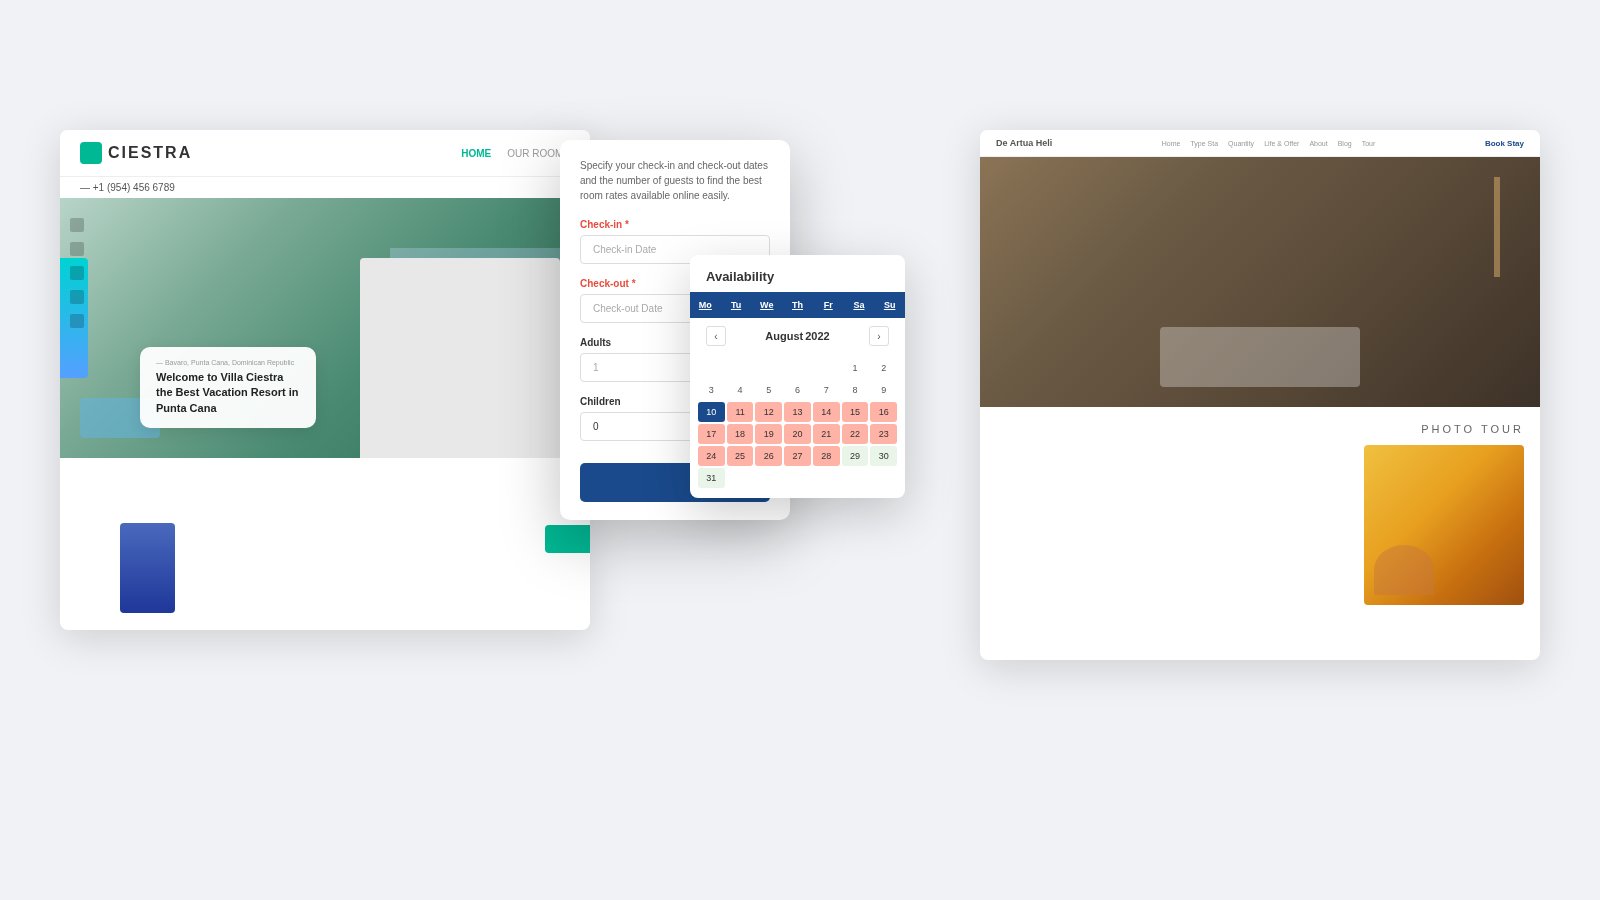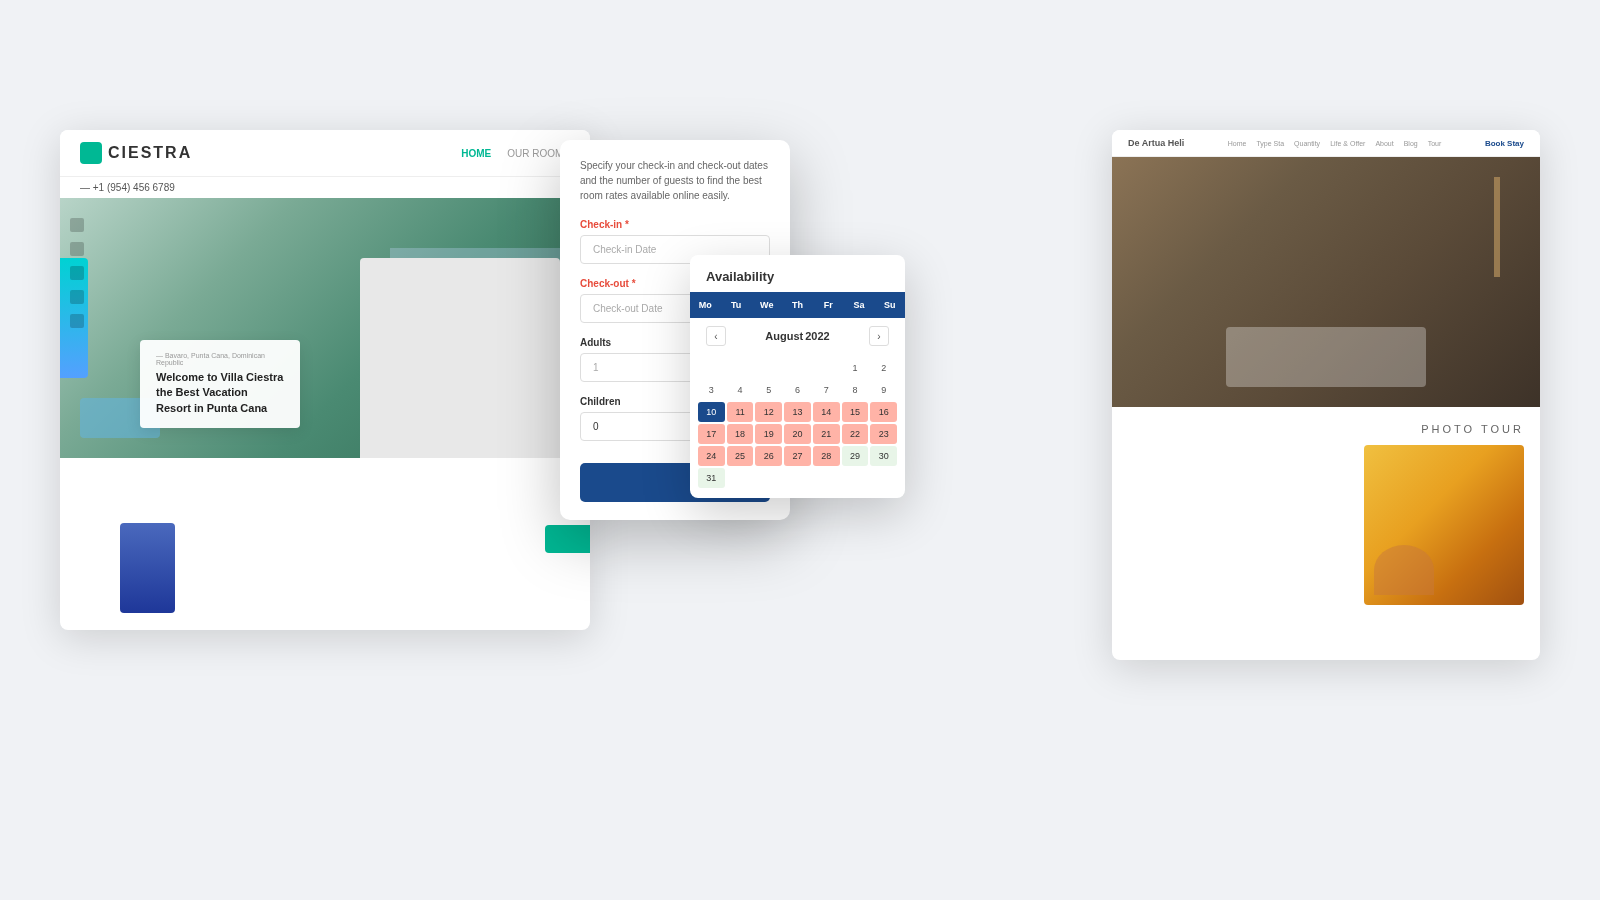--- a/index.html
+++ b/index.html
@@ -130,22 +130,22 @@
       height: 28px;
       background: #00b894;
       border-radius: 4px 0 0 4px;
     }
     .welcome-card {
       position: absolute;
       bottom: 30px;
       left: 80px;
       background: rgba(255,255,255,0.95);
       padding: 12px 16px;
-      border-radius: 4px;
-      width: 160px;
+      border-radius: 10px;
+      width: 176px;
       box-shadow: 0 4px 15px rgba(0,0,0,0.1);
     }
     .welcome-location {
       font-size: 7px;
       color: #999;
       margin-bottom: 4px;
     }
     .welcome-title {
       font-size: 11px;
       font-weight: 700;
@@ -159,21 +159,21 @@
       width: 200px;
       height: 200px;
       background: rgba(200,220,255,0.3);
     }
 
     
     .bg-right {
       position: absolute;
       right: 60px;
       top: 130px;
-      width: 428px;
+      width: 560px;
       height: 530px;
       background: #fff;
       border-radius: 8px;
       box-shadow: 0 8px 40px rgba(0,0,0,0.15);
       overflow: hidden;
     }
     .bg-right-header {
       background: #fff;
       padding: 8px 16px;
       border-bottom: 1px solid #eee;
@@ -348,20 +348,21 @@
       grid-template-columns: repeat(7, 1fr);
       background: #1a4a8c;
       padding: 6px 0;
     }
     .cal-day-name {
       text-align: center;
       font-size: 9px;
       font-weight: 600;
       color: #fff;
       padding: 2px 0;
+      text-decoration: underline;
     }
     .cal-nav {
       display: flex;
       align-items: center;
       justify-content: space-between;
       padding: 8px 16px;
     }
     .cal-nav-btn {
       width: 20px;
       height: 20px;

